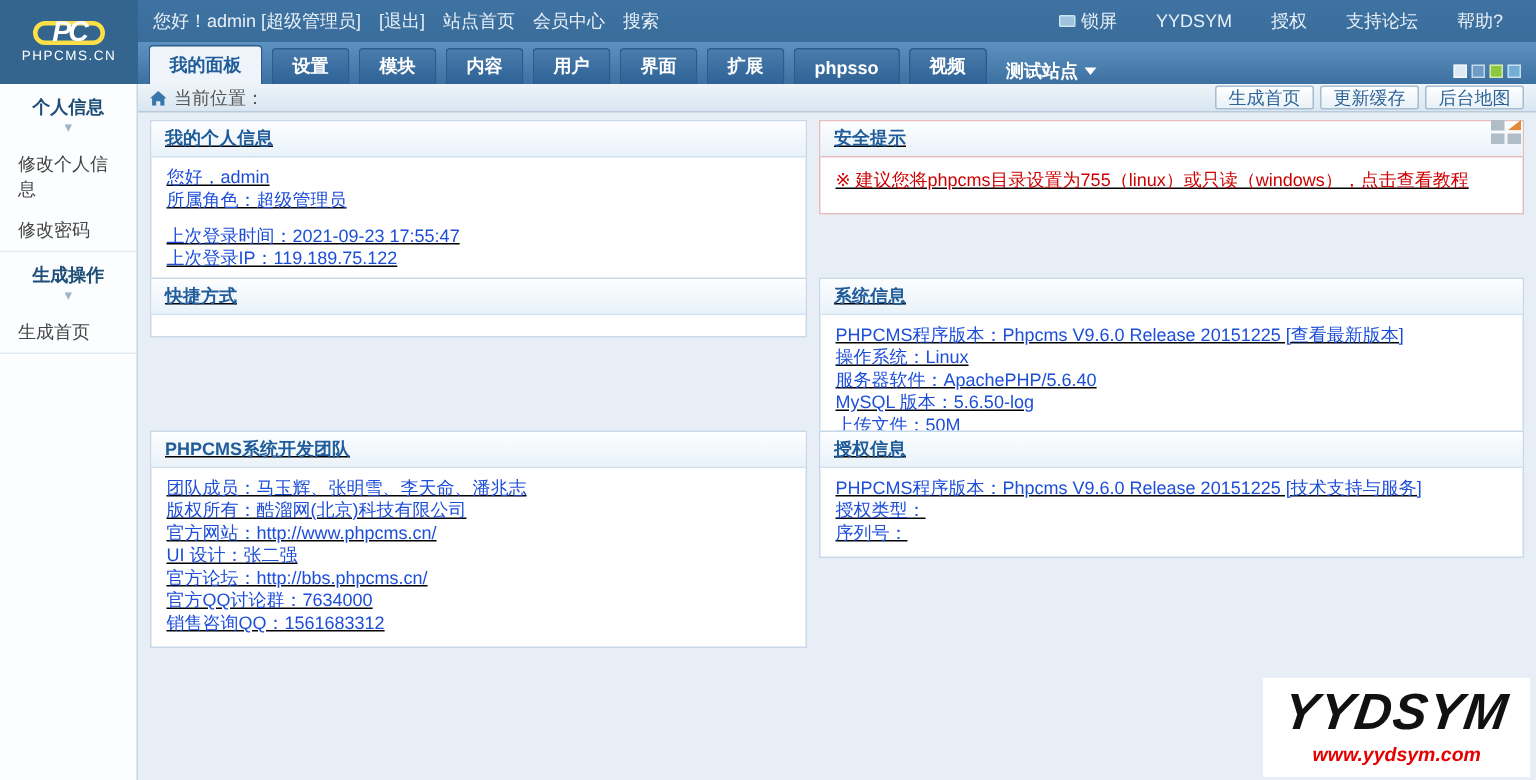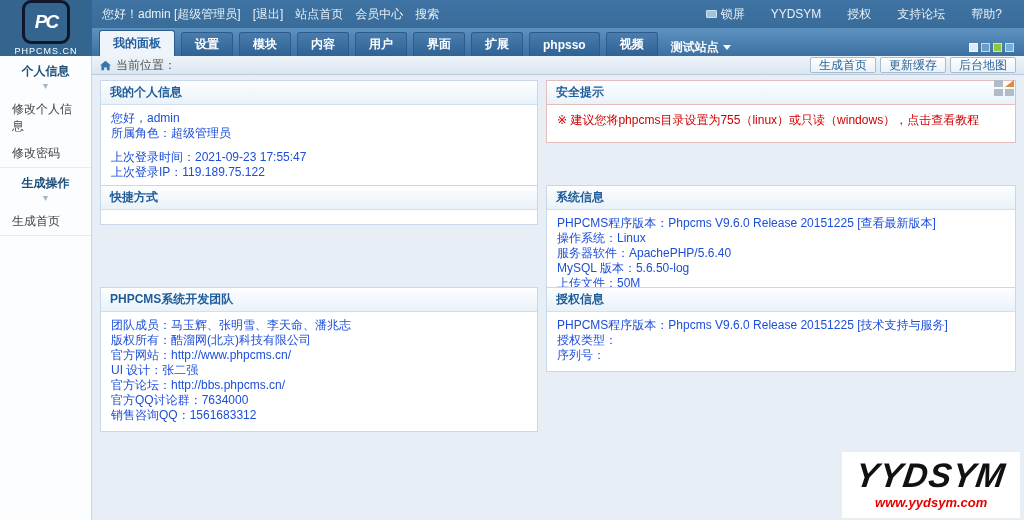--- a/index.html
+++ b/index.html
@@ -5,21 +5,21 @@
   * { margin:0; padding:0; box-sizing:border-box; }
   html,body { width:1024px; height:520px; overflow:hidden;
     font-family:"Liberation Sans","DejaVu Sans",sans-serif; font-size:12px; }
   body { background:#e7eef5; position:relative; }
 
   
   .header { position:absolute; top:0; left:0; width:1024px; height:56px;
     background:linear-gradient(#3f73a3,#33658f); }
   .logo { position:absolute; top:0; left:0; width:92px; height:56px;
     background:#33658f; display:flex; flex-direction:column; align-items:center; justify-content:center; }
-  .logo-mark { width:48px; height:44px; border:3px solid #0f172a; border-radius:9px;
+  .logo-mark { width:48px; height:16px; border:3px solid #fde047; border-radius:9px;
     color:#fff; font-weight:bold; font-size:19px; letter-spacing:-2px;
     display:flex; align-items:center; justify-content:center; font-style:italic; }
   .logo-text { color:#fff; font-size:9px; letter-spacing:1px; margin-top:2px; }
 
   .topbar { position:absolute; top:0; left:92px; right:0; height:28px;
     display:flex; align-items:center; padding:0 10px; color:#e8f1f8; }
   .topbar a, .topbar span.lnk { color:#e8f1f8; text-decoration:none; margin-right:12px; cursor:pointer; }
   .topbar .spacer { flex:1; }
   .topbar .rt { margin-left:14px; margin-right:0; display:inline-flex; align-items:center; gap:4px; }
 
@@ -51,21 +51,21 @@
   .side-sec { border-bottom:1px solid #e3edf4; }
   .side-head { display:flex; align-items:center; justify-content:space-between;
     padding:7px 8px 5px 8px; font-weight:bold; color:#1f4e79; cursor:pointer;flex-direction:column; }
   .side-head .arr { color:#9fb4c6; font-size:10px; }
   .side-item { padding:5px 8px 5px 12px; color:#444; cursor:pointer; }
 
   
   .content { position:absolute; top:76px; left:92px; right:0; bottom:0; padding:4px 8px; }
   .grid { display:grid; grid-template-columns:438px 1fr; grid-template-rows:97px 94px auto;
     column-gap:8px; row-gap:8px; align-items:start; }
-  .panel { background:#fff; border:1px solid #c8d8e8; }
+  .panel { background:#fff; border:1px solid #c8d8e8;text-decoration:underline; }
   .panel-h { background:linear-gradient(#fdfeff,#e9f2f9); border-bottom:1px solid #cfe0ee;
     padding:3px 9px; font-weight:bold; color:#1f5c99; }
   .panel-b { padding:6px 10px 8px 10px; color:#1d4ed8; line-height:15px; }
   .panel-b .sp { height:9px; }
   .panel.alert { border-color:#e5bdbd; }
   .panel.alert .panel-h { border-bottom-color:#e5bdbd; }
   .panel.alert .panel-b { color:#cc0000; padding:8px 10px 14px 10px; }
 
   .widgets { position:absolute; top:4px; right:8px; width:22px; height:18px;
     display:grid; grid-template-columns:9px 9px; grid-template-rows:7px 7px; gap:2px; cursor:pointer; }

